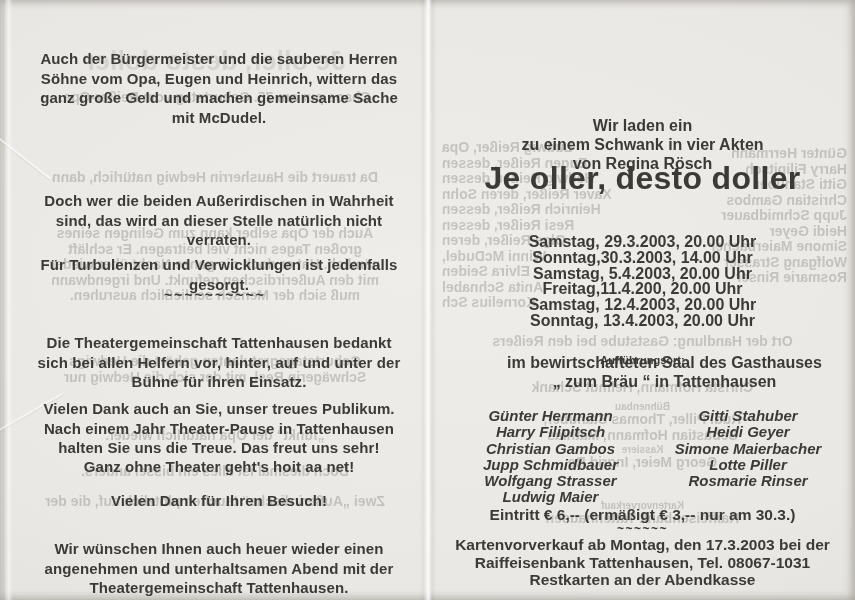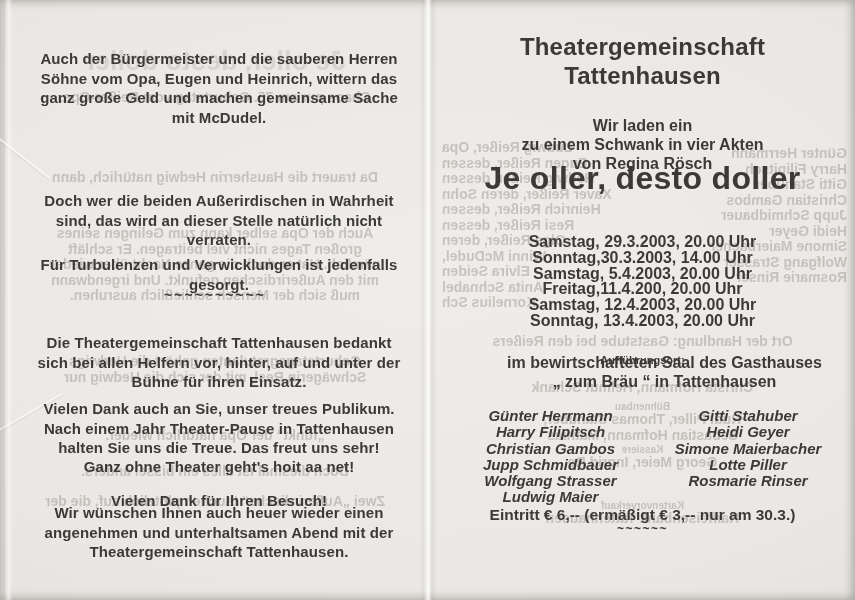--- a/index.html
+++ b/index.html
@@ -99,45 +99,45 @@
     <div class="bleed sm" style="top:494px">Zwei „Außerirdische“ tauchen plötzlich auf, die der</div>
 
     <p class="blk para" style="top:34px">Auch der Bürgermeister und die sauberen Herren<br>Söhne vom Opa, Eugen und Heinrich, wittern das<br>ganz große Geld und machen gemeinsame Sache<br>mit McDudel.</p>
     <p class="blk para" style="top:176px">Doch wer die beiden Außerirdischen in Wahrheit<br>sind, das wird an dieser Stelle natürlich nicht<br>verraten.</p>
     <p class="blk para" style="top:240px">Für Turbulenzen und Verwicklungen ist jedenfalls<br>gesorgt.</p>
     <div class="blk divider" style="top:287px">~~~~~~~~~~</div>
     <p class="blk para" style="top:318px">Die Theatergemeinschaft Tattenhausen bedankt<br>sich bei allen Helfern vor, hinter, auf und unter der<br>Bühne für ihren Einsatz.</p>
     <p class="blk para" style="top:384px">Vielen Dank auch an Sie, unser treues Publikum.<br>Nach einem Jahr Theater-Pause in Tattenhausen<br>halten Sie uns die Treue. Das freut uns sehr!</p>
     <p class="blk para" style="top:442px">Ganz ohne Theater geht's hoit aa net!</p>
     <p class="blk para" style="top:476px">Vielen Dank für Ihren Besuch!</p>
-    <p class="blk para" style="top:488px">Wir wünschen Ihnen auch heuer wieder einen<br>angenehmen und unterhaltsamen Abend mit der<br>Theatergemeinschaft Tattenhausen.</p>
+    <p class="blk para" style="top:524px">Wir wünschen Ihnen auch heuer wieder einen<br>angenehmen und unterhaltsamen Abend mit der<br>Theatergemeinschaft Tattenhausen.</p>
   </section>
 
   <section class="page right">
 
     <div class="bleed sm boxL" style="top:140px">Ludwig Reißer, Opa<br>Eugen Reißer, dessen<br>Hedwig Reißer, dessen<br>Xaver Reißer, deren Sohn<br>Heinrich Reißer, dessen<br>Resi Reißer, dessen<br>Olga Reißer, deren<br>Winni McDudel,<br>Elvira Seiden<br>Anita Schnabel<br>Kornelius Sch</div>
     <div class="bleed sm boxR" style="top:146px">Günter Herrmann<br>Harry Filipitsch<br>Gitti Stahuber<br>Christian Gambos<br>Jupp Schmidbauer<br>Heidi Geyer<br>Simone Maierbacher<br>Wolfgang Strasser<br>Rosmarie Rinser</div>
     <div class="bleed sm" style="top:334px">Ort der Handlung: Gaststube bei den Reißers</div>
     <div class="bleed sm" style="top:380px">Christa Hofmann, Helmut Schank</div>
     <div class="bleed xs" style="top:401px">Bühnenbau</div>
     <div class="bleed sm" style="top:412px">Rudi Piller, Thomas Stahuber,<br>Sebastian Hofmann, Mathias</div>
     <div class="bleed xs" style="top:444px">Kassiere</div>
     <div class="bleed sm" style="top:455px">Georg Meier, Ingrid Re</div>
     <div class="bleed xs" style="top:500px">Kartenvorverkauf</div>
     <div class="bleed sm" style="top:511px">Raiffeisenbank Tattenhausen</div>
 
-    <h1 class="blk org-name" style="top:32px;margin:0">Theatergemeinschaft<br>Tattenhausen</h1>
     <p class="blk invitation" style="top:100px">Wir laden ein<br>zu einem Schwank in vier Akten<br>von Regina Rösch</p>
     <h2 class="blk play-title" style="top:160px;margin:0">Je oller, desto doller</h2>
 
     <div class="blk date-list" style="top:234px">Samstag, 29.3.2003, 20.00 Uhr<br>Sonntag,30.3.2003, 14.00 Uhr<br>Samstag, 5.4.2003, 20.00 Uhr<br>Freitag,11.4.200, 20.00 Uhr<br>Samstag, 12.4.2003, 20.00 Uhr<br>Sonntag, 13.4.2003, 20.00 Uhr</div>
 
     <div class="blk small-label" style="top:354px">Aufführungsort:</div>
     <div class="blk venue-lines" style="top:354px">im bewirtschafteten Saal des Gasthauses<br>„ zum Bräu “ in Tattenhausen</div>
 
     <div class="cast-col colL">Günter Herrmann<br>Harry Filipitsch<br>Christian Gambos<br>Jupp Schmidbauer<br>Wolfgang Strasser<br>Ludwig Maier</div>
     <div class="cast-col colR">Gitti Stahuber<br>Heidi Geyer<br>Simone Maierbacher<br>Lotte Piller<br>Rosmarie Rinser</div>
 
     <div class="blk ticket" style="top:506px">Eintritt € 6,-- (ermäßigt € 3,-- nur am 30.3.)</div>
     <div class="blk divider2" style="top:522px">~~~~~~</div>
+    <div class="blk presale" style="top:536px">Kartenvorverkauf ab Montag, den 17.3.2003 bei der<br>Raiffeisenbank Tattenhausen, Tel. 08067-1031<br>Restkarten an der Abendkasse</div>
   </section>
 
 </div>
 
 </body></html>

